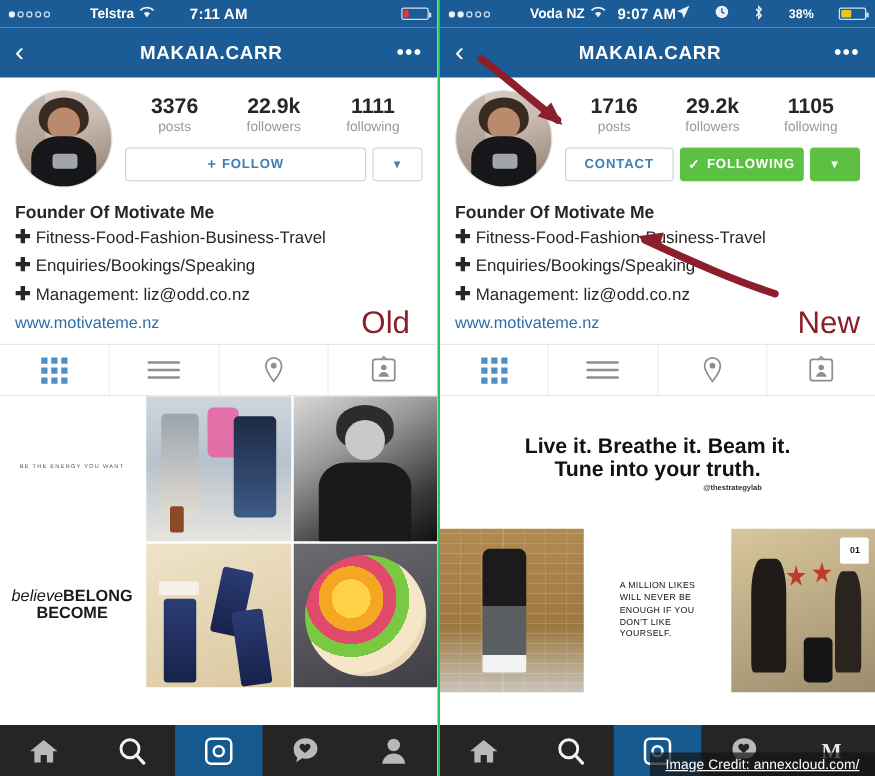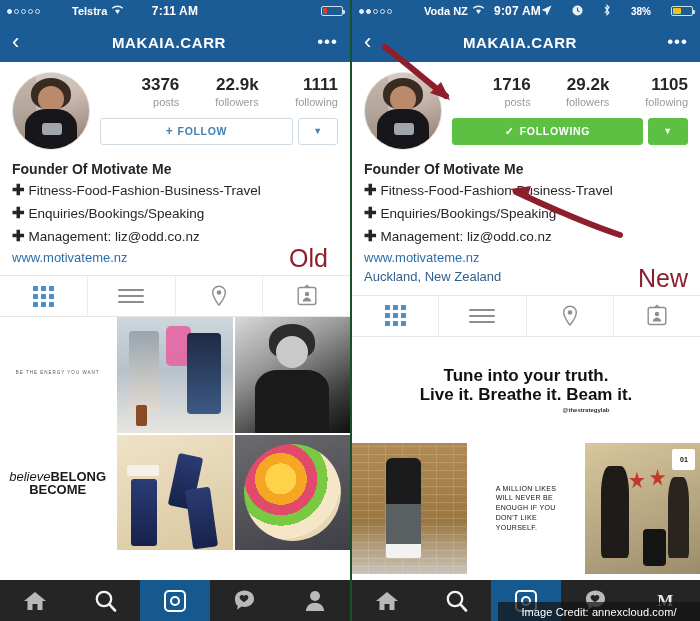--- a/index.html
+++ b/index.html
@@ -4,21 +4,21 @@
 <style>
   * { box-sizing: border-box; margin: 0; padding: 0; }
   html, body {
     width: 700px; height: 621px;
     font-family: "Liberation Sans", sans-serif;
     background: #ffffff;
     overflow: hidden;
   }
   .screens { display: flex; width: 700px; height: 621px; position: relative; }
   .phone { width: 350px; height: 621px; position: relative; background: #fff; overflow: hidden; }
-  .phone.right { border-left: 2px solid #14532d; }
+  .phone.right { border-left: 2px solid #22c55e; }
 
   
   .statusbar {
     height: 22px; background: #1c5c96; color: #fff;
     display: flex; align-items: center; padding: 0 7px;
     font-size: 11px; font-weight: bold;
   }
   .sb-left { display: flex; align-items: center; gap: 4px; flex: 1; }
   .sb-center { flex: 0 0 auto; font-size: 12px; letter-spacing: .2px; }
   .sb-right { display: flex; align-items: center; justify-content: flex-end; gap: 20px; flex: 1; }
@@ -66,21 +66,21 @@
     background:#3a2b22; border-radius:50% 50% 42% 42%; }
   .avatar .face { position:absolute; left:33%; top:17%; width:34%; height:34%;
     background:#b98a6c; border-radius:50%; }
   .avatar .body { position:absolute; left:16%; top:48%; width:68%; height:55%;
     background:#17161a; border-radius:42% 42% 12% 12%; }
   .avatar .tee { position:absolute; left:38%; top:66%; width:26%; height:16%;
     background:#cfd6dc; opacity:.75; border-radius:3px; }
 
   .stats-col { flex: 1; padding-left: 10px; }
   .stats { display: flex; justify-content: space-around; padding: 4px 0 2px 0; }
-  .stat { text-align: right; flex: 1; }
+  .stat { text-align: center; flex: 1; }
   .stat .num { font-size: 17px; font-weight: bold; color: #262626; line-height: 1.1; }
   .stat .lbl { font-size: 11px; color: #999; margin-top: 1px; }
 
   .btnrow { display: flex; gap: 5px; margin-top: 8px; align-items: stretch; }
   .btn {
     height: 27px; border-radius: 3px; display: flex; align-items: center;
     justify-content: center; font-size: 10.5px; font-weight: bold;
     letter-spacing: .7px; cursor: pointer;
   }
   .btn-follow { flex: 1; border: 1px solid #cfd9e2; color: #3f7fb5; background: #fff; }
@@ -184,23 +184,23 @@
   .bn svg { display: block; }
   .ig-box { width: 22px; height: 22px; border: 2.4px solid #fff; border-radius: 5px;
     display: flex; align-items: center; justify-content: center; }
   .ig-ring { width: 10px; height: 10px; border: 2.4px solid #fff; border-radius: 50%; }
   .mlogo { font-family: "Liberation Serif", serif; font-weight: bold; font-size: 17px; color: #e8e8e8; }
 
   
   .anno { position: absolute; inset: 0; pointer-events: none; }
 
   .credit {
-    position: absolute; right: 0; bottom: 0; height: 19px; width: 202px;
+    position: absolute; right: 0; bottom: 0; height: 19px; width: 180px;
     background: rgba(20,20,20,.72); color: #fff; font-size: 11px;
-    display: flex; align-items: center; justify-content: center; letter-spacing: .1px;
+    display: flex; align-items: center; justify-content: center; letter-spacing: .1px; text-decoration: underline;
   }
 </style>
 </head>
 <body>
 
 <div class="screens">
 
   <div class="phone left">
 
     <div class="statusbar">
@@ -459,20 +459,23 @@
             <div class="stat">
               <div class="num">29.2k</div>
               <div class="lbl">followers</div>
             </div>
             <div class="stat">
               <div class="num">1105</div>
               <div class="lbl">following</div>
             </div>
           </div>
           <div class="btnrow">
+            <div class="btn btn-contact">
+              <span>CONTACT</span>
+            </div>
             <div class="btn btn-following">
               <span class="check">✓</span>
               <span>FOLLOWING</span>
             </div>
             <div class="btn btn-caret green">
               <span>▼</span>
             </div>
           </div>
         </div>
       </div>
@@ -486,21 +489,20 @@
       </div>
       <div class="bio-line">
         <span class="bp">✚</span>
         <span>Enquiries/Bookings/Speaking</span>
       </div>
       <div class="bio-line">
         <span class="bp">✚</span>
         <span>Management: liz@odd.co.nz</span>
       </div>
       <div class="bio-link">www.motivateme.nz</div>
-      <div class="bio-loc">Auckland, New Zealand</div>
       <div class="tag new">New</div>
     </div>
 
     <div class="tabs">
       <div class="tab">
         <span class="grid9">
             <i></i>
             <i></i>
             <i></i>
             <i></i>
@@ -529,22 +531,22 @@
           <rect x="2.2" y="3.5" width="17.6" height="17" rx="2" fill="none" stroke="#8e8e8e" stroke-width="1.4"></rect>
           <path d="M8.6 3.6 L11 1.4 L13.4 3.6" fill="none" stroke="#8e8e8e" stroke-width="1.3"></path>
           <circle cx="11" cy="10" r="2.2" fill="#8e8e8e"></circle>
           <path d="M6.6 17.4c.8-2.6 2.6-3.8 4.4-3.8s3.6 1.2 4.4 3.8z" fill="#8e8e8e"></path>
         </svg>
       </div>
     </div>
 
     <div class="gridwrap" style="height:237px">
       <div style="height:106px;display:flex;align-items:center;justify-content:center;flex-direction:column;background:#fff;position:relative">
+        <div style="font-size:17px;font-weight:bold;color:#111;line-height:1.12;text-align:center">Live it. Breathe it. Beam it.</div>
         <div style="font-size:17px;font-weight:bold;color:#111;line-height:1.12;text-align:center">Tune into your truth.</div>
-        <div style="font-size:17px;font-weight:bold;color:#111;line-height:1.12;text-align:center">Live it. Breathe it. Beam it.</div>
         <div style="font-size:6px;font-weight:bold;color:#333;margin-top:3px;margin-left:120px">@thestrategylab</div>
       </div>
       <div style="display:grid;grid-template-columns:repeat(3,1fr);gap:2px;height:131px">
         <div class="cell ph-wall">
           <span class="brick"></span>
             <span class="pers"></span>
         </div>
         <div class="cell ph-hand">
           <div class="hand-txt" style="white-space:pre-line">A MILLION LIKES
 WILL NEVER BE

